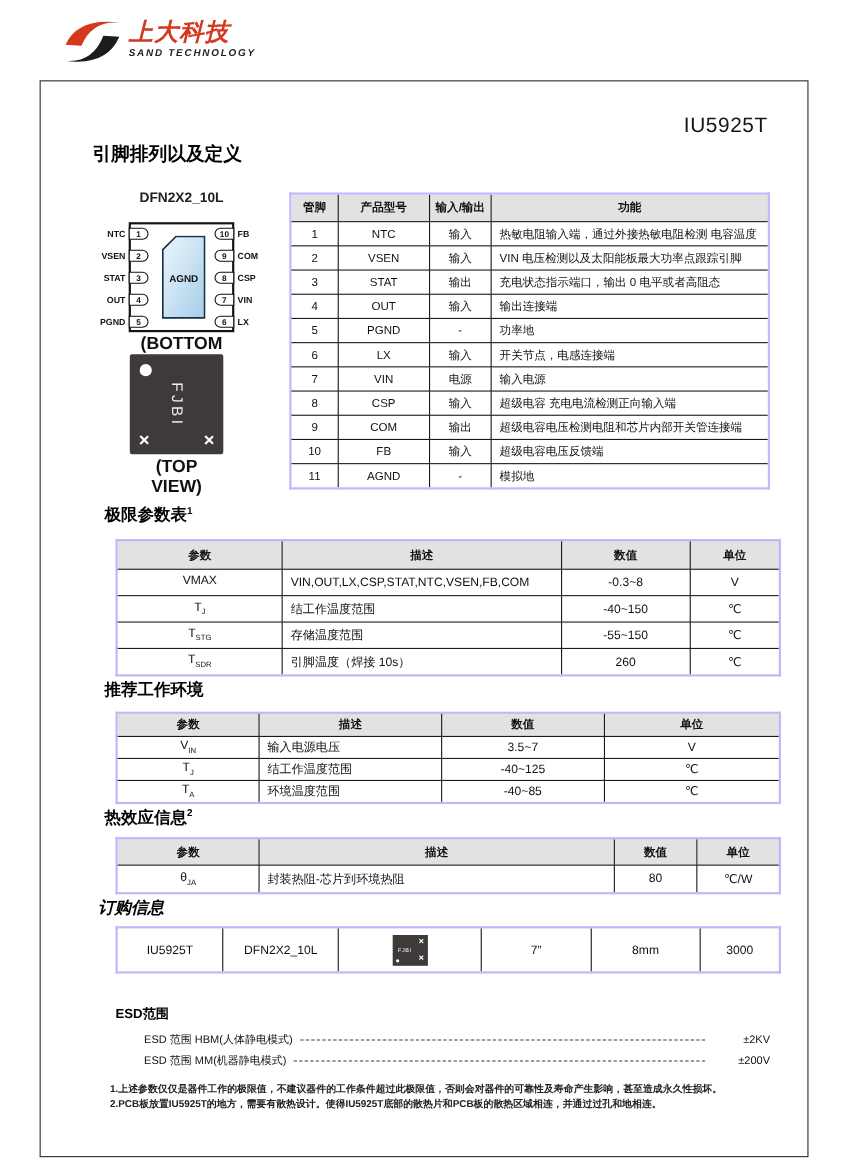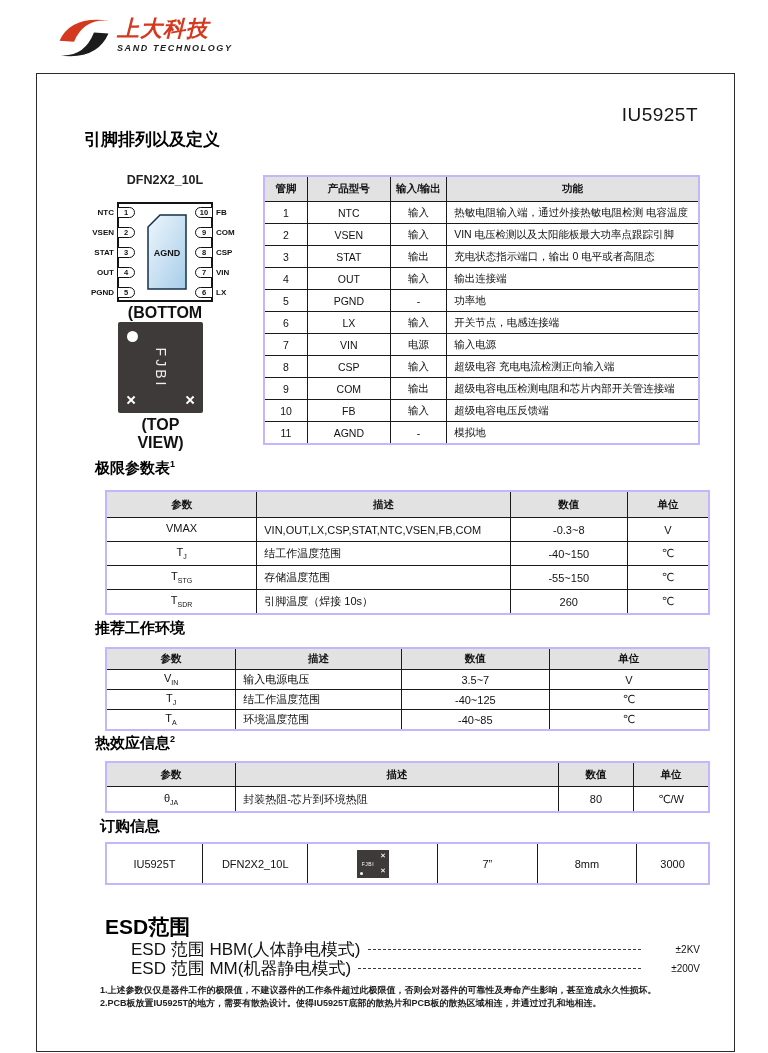--- a/index.html
+++ b/index.html
@@ -13,21 +13,21 @@
   .logo-text { padding-top:4px; }
   .logo-cn { color:var(--brand-red,#d4381e); font-size:22px; font-weight:bold; font-style:italic; letter-spacing:1px; line-height:24px; }
   .logo-en { color:#232323; font-size:9px; font-weight:bold; font-style:italic; letter-spacing:1.6px; margin-top:2px; }
   
   .sheet { position:absolute; left:36px; top:73px; width:697px; height:977px; border:1.5px solid #2b2b2b; }
   .doc-title { position:absolute; left:560px; top:104px; width:138px; text-align:right; font-size:19px; color:#161616; letter-spacing:0.5px; }
   
   .sec { position:absolute; margin:0; font-weight:bold; color:#000; font-size:15px; line-height:1.1; }
   .sec sup { font-size:9px; }
   .sec.big { font-size:17px; }
-  .sec.esd-h { font-size:21px; }
+  .sec.esd-h { font-size:12px; }
   
   .pkg-label { position:absolute; left:112px; top:173px; width:106px; text-align:center; font-size:12.5px; font-weight:600; color:#222; }
   .bottom-view { position:absolute; left:117px; top:202px; width:96px; height:100px; border:2px solid #141414; box-sizing:border-box; background:#fff; }
   .pad-svg { position:absolute; left:147px; top:214px; }
   .pin-row { position:absolute; display:flex; align-items:center; height:12px; }
   .pin-row.pl { left:70px; width:65px; justify-content:flex-end; gap:3px; }
   .pin-row.pr { left:195px; width:75px; justify-content:flex-start; gap:3px; }
   .pin-name { font-size:8px; font-weight:bold; color:#111; }
   .pin-box { box-sizing:border-box; width:18px; height:11px; border:1.5px solid #111; background:#fff;
              display:flex; align-items:center; justify-content:center; font-size:7.5px; font-weight:bold; }
@@ -62,21 +62,21 @@
   .order-tbl th { height:23px; } .order-tbl td { height:39px; font-size:11px; }
   
   .mini-chip { position:relative; width:32px; height:28px; background:var(--chip-dark,#3d3a39); margin:0 auto; }
   .mc-marking { position:absolute; left:5px; top:50%; transform:translateY(-50%); color:#fff; font-size:5px; letter-spacing:0.5px; }
   .mc-dot { position:absolute; left:3px; bottom:3px; width:3px; height:3px; border-radius:50%; background:#fff; }
   .xmark.small { width:5px; height:5px; }
   .xmark.small::before,.xmark.small::after { width:1px; }
   .mc-x1 { right:3px; top:3px; } .mc-x2 { right:3px; bottom:5px; }
   
   .esd-row { position:absolute; left:105px; width:595px; display:flex; align-items:center; }
-  .esd-label { font-size:17px; color:#111; white-space:nowrap;padding-left:26px; }
+  .esd-label { font-size:10px; color:#111; white-space:nowrap;padding-left:26px; }
   .esd-dashes { flex:1; height:0; border-top:1.5px dashed #3a3a3a; margin:0 7px; }
   .esd-value { width:52px; text-align:right; font-size:10px; color:#111; white-space:nowrap; }
   
   .footnotes { position:absolute; left:100px; top:984px; width:612px; font-size:9px; font-weight:600; color:#222; line-height:13px; }
 </style>
 </head>
 <body>
 
 <div class="page">
 
@@ -361,21 +361,21 @@
     </tr>
     <tr>
       <td><span>θ</span><sub>JA</sub></td>
       <td class="lft">封装热阻-芯片到环境热阻</td>
       <td>80</td>
       <td>℃/W</td>
     </tr>
   </tbody>
     </table>
 
-  <h3 class="sec" style="left:100px;top:818px;">订购信息</h3>
+  <h3 class="sec" style="left:89px;top:818px;font-style:italic;">订购信息</h3>
   <table class="tbl order-tbl">
     <colgroup>
         <col style="width:16%">
         <col style="width:17.5%">
         <col style="width:21.5%">
         <col style="width:16.5%">
         <col style="width:16.5%">
         <col style="width:12%">
       </colgroup>
     <tbody>

